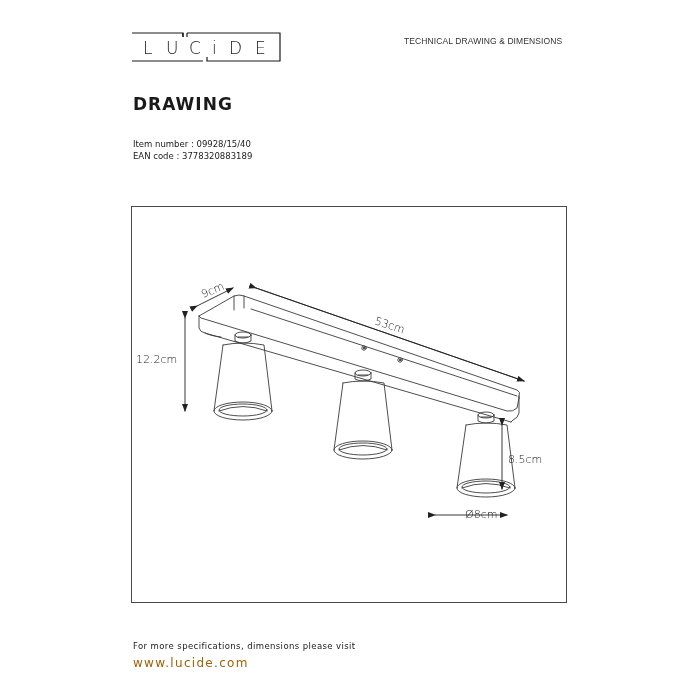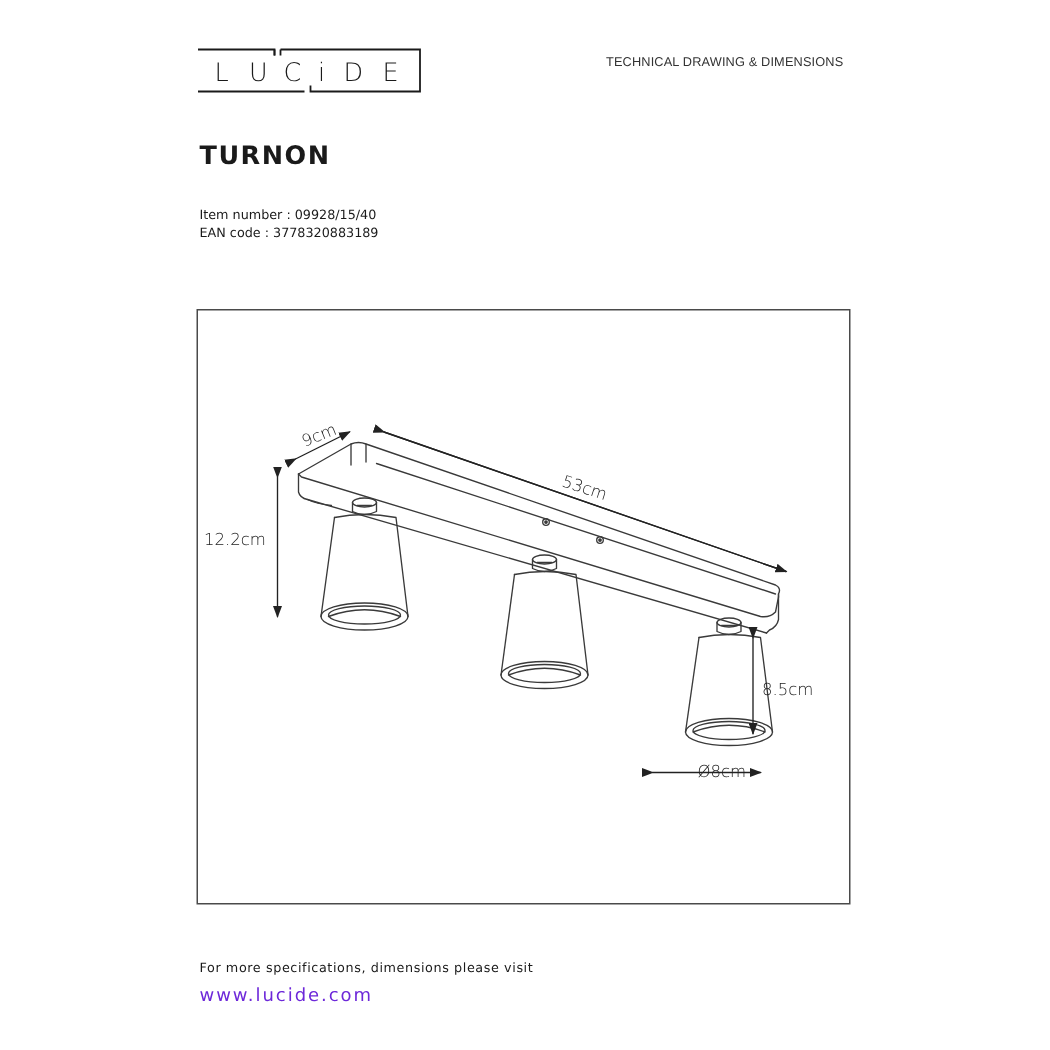--- a/index.html
+++ b/index.html
@@ -8,42 +8,42 @@
   .logo { position: absolute; left: 131px; top: 32px; width: 150px; height: 30px; }
   .doc-type { position: absolute; left: 404px; top: 36px; font-family: Liberation Sans, sans-serif;
               font-size: 8.5px; letter-spacing: 0.1px; color: #333; }
   .title { position: absolute; left: 133px; top: 94px; font-size: 17px; font-weight: bold;
            letter-spacing: 1px; color: #1a1a1a; }
   .meta { position: absolute; left: 133px; top: 138px; font-size: 8.5px; line-height: 12px; color: #1a1a1a; }
   .frame { position: absolute; left: 131px; top: 206px; width: 436px; height: 397px;
            border: 1px solid #4a4a4a; box-sizing: border-box; }
   .drawing { position: absolute; left: 131px; top: 206px; width: 436px; height: 397px; }
   .footer-note { position: absolute; left: 133px; top: 641px; font-size: 8.5px; letter-spacing: 0.4px; color: #1a1a1a; }
-  .footer-url { position: absolute; left: 133px; top: 656px; font-size: 12px; letter-spacing: 1.3px; color: #6d28d9; }
+  .footer-url { position: absolute; left: 133px; top: 656px; font-size: 12px; letter-spacing: 1.3px; color: #a16207; }
   .dim { font-family: "DejaVu Sans", sans-serif; font-size: 11px; fill: #222; font-weight: 300; }
 </style>
 </head>
 <body>
 
 <div class="logo">
   <svg width="150" height="30" viewBox="0 0 150 30">
     <path d="M1 1 H52 V5 M56 1 H149 V29 H76 V25 M72 29 H1 Z" fill="none" stroke="#1a1a1a" stroke-width="1.2"></path>
     <path d="M52 1 V5 M56 1 V5" fill="none" stroke="#1a1a1a" stroke-width="1.2"></path>
     <text x="12" y="22" font-family="DejaVu Sans, sans-serif" font-size="17" font-weight="200" fill="#1a1a1a">L</text>
     <text x="35" y="22" font-family="DejaVu Sans, sans-serif" font-size="17" font-weight="200" fill="#1a1a1a">U</text>
     <text x="58" y="22" font-family="DejaVu Sans, sans-serif" font-size="17" font-weight="200" fill="#1a1a1a">C</text>
     <text x="81" y="22" font-family="DejaVu Sans, sans-serif" font-size="17" font-weight="200" fill="#1a1a1a">i</text>
     <text x="98" y="22" font-family="DejaVu Sans, sans-serif" font-size="17" font-weight="200" fill="#1a1a1a">D</text>
     <text x="124" y="22" font-family="DejaVu Sans, sans-serif" font-size="17" font-weight="200" fill="#1a1a1a">E</text>
   </svg>
 </div>
 
 <div class="doc-type">TECHNICAL DRAWING &amp; DIMENSIONS</div>
 
-<div class="title">TURNON</div>
+<div class="title">DRAWING</div>
 
 <div class="meta">
   <div>Item number : 09928/15/40</div>
   <div>EAN code : 3778320883189</div>
 </div>
 
 <div class="frame"></div>
 
 <div class="drawing">
   <svg width="436" height="397" viewBox="0 0 436 397" fill="none" stroke="#3a3a3a" stroke-width="0.9" stroke-linecap="round" stroke-linejoin="round">

